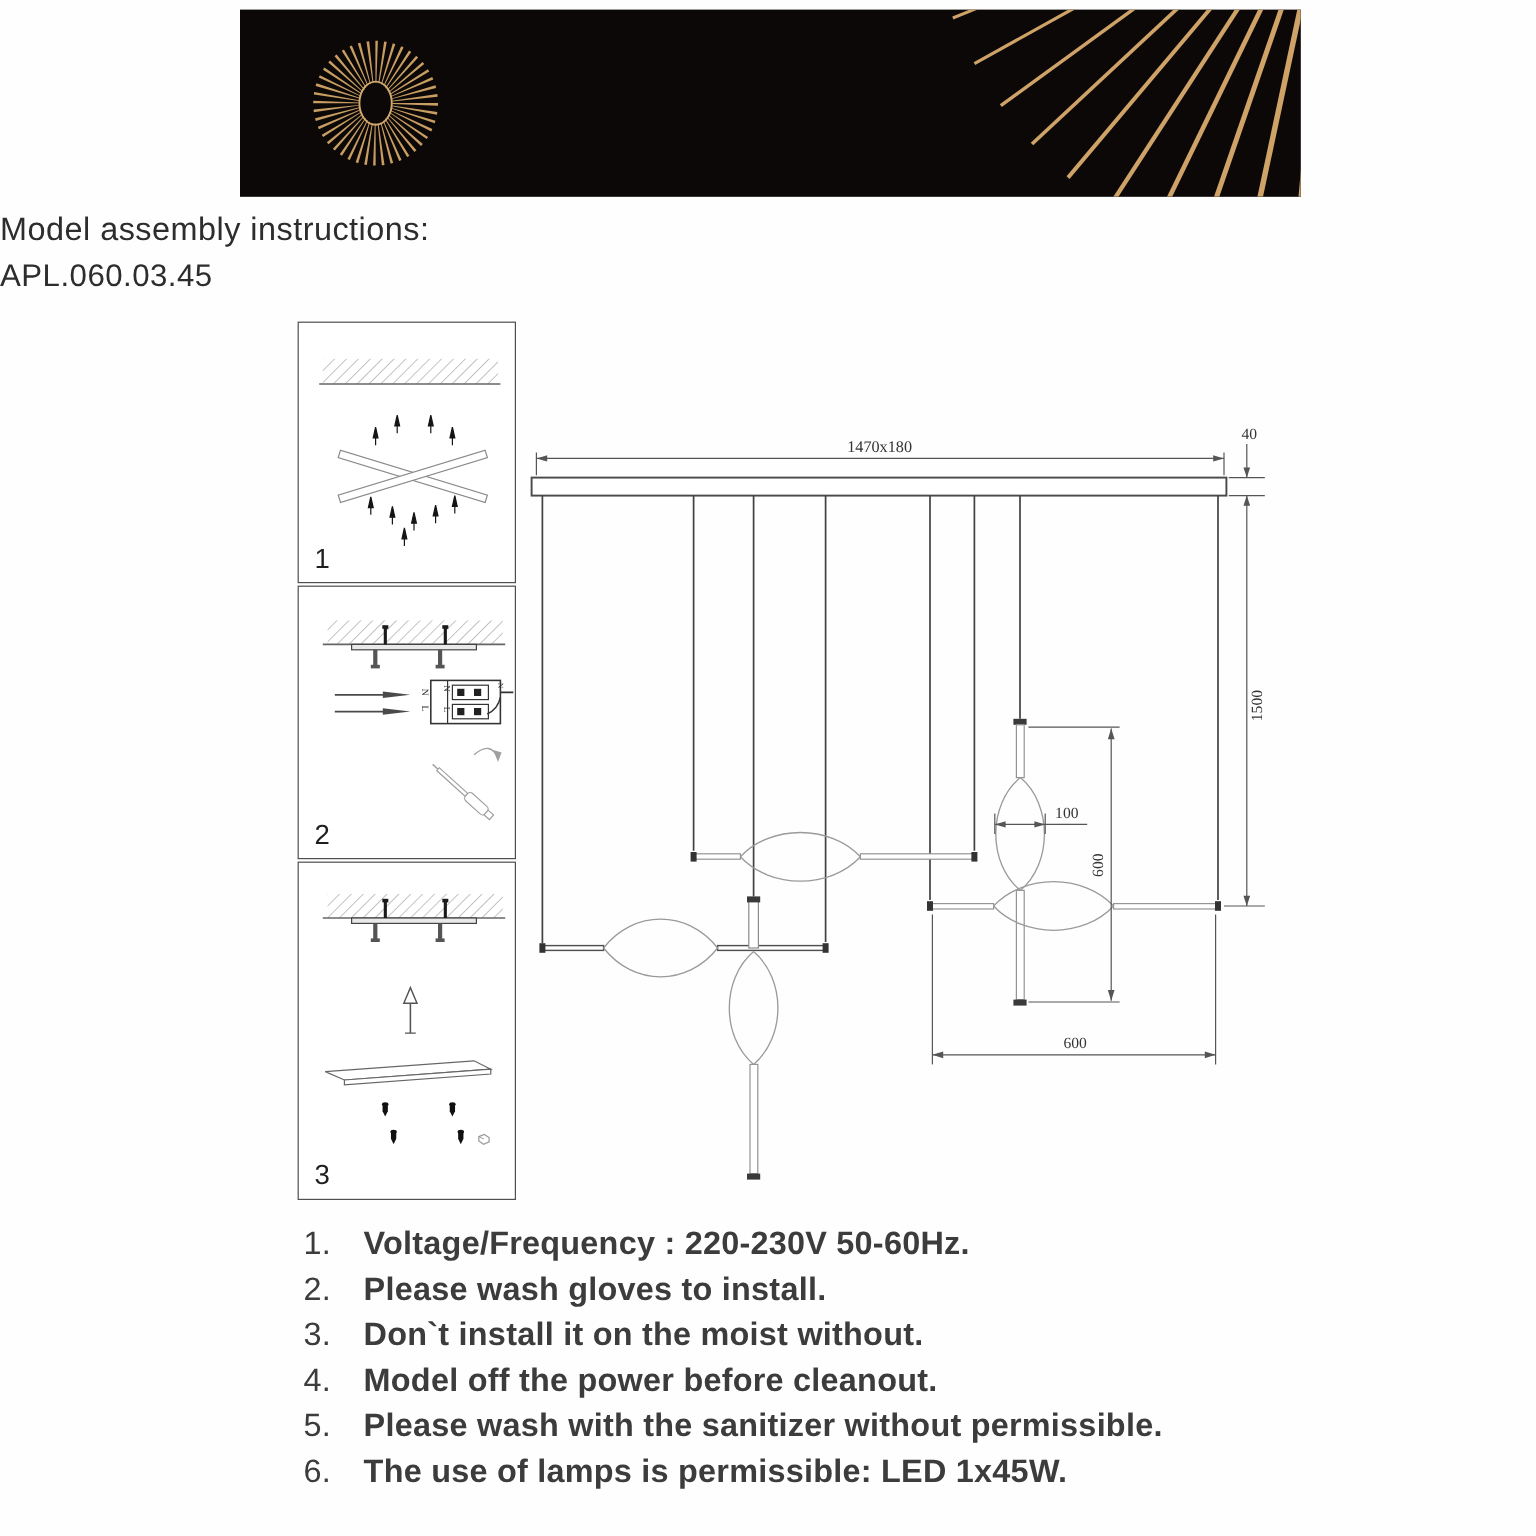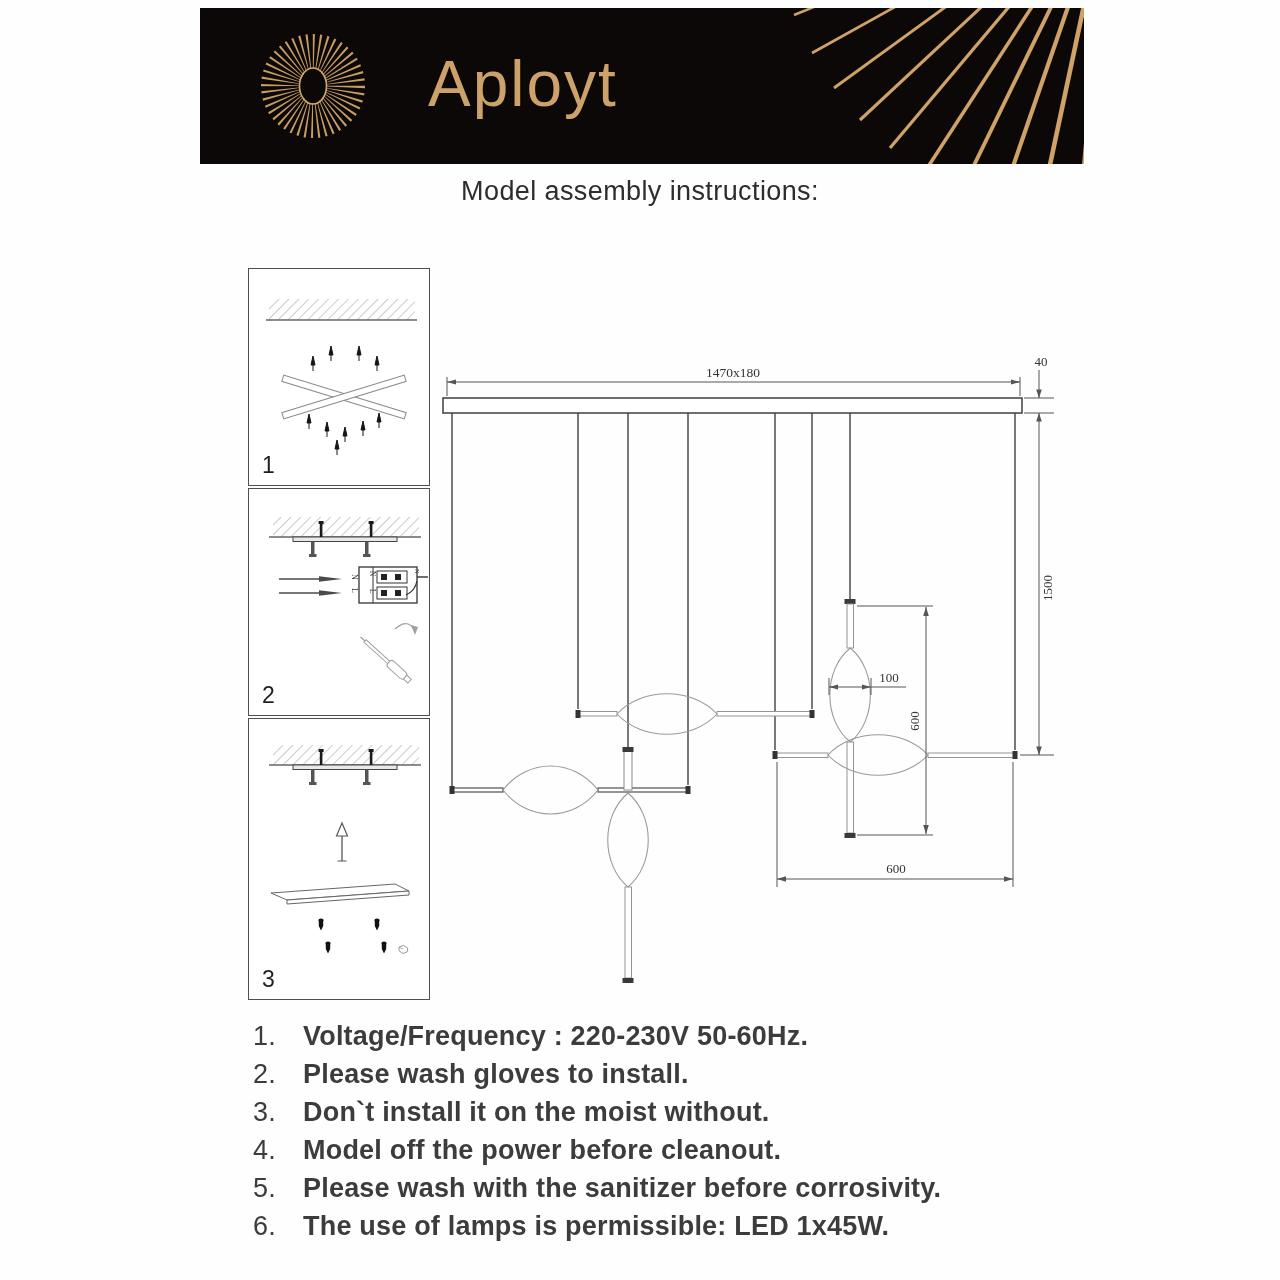--- a/index.html
+++ b/index.html
@@ -5,21 +5,21 @@
   html,body{margin:0;padding:0;background:#ffffff;}
   .page{position:relative;width:1280px;height:1280px;background:#fefefe;overflow:hidden;
         font-family:"Liberation Sans",sans-serif;}
   
   .banner{position:absolute;left:200px;top:8px;width:884px;height:156px;background:#0b0807;overflow:hidden;}
   .logo-svg{position:absolute;left:48px;top:10px;}
   .brand{position:absolute;left:228px;top:34px;font-family:"Liberation Sans",sans-serif;
          font-weight:300;font-size:64px;letter-spacing:2px;color:#cda26a;line-height:84px;}
   .rays-svg{position:absolute;right:0;top:0;}
   
-  .title-wrap{position:absolute;left:0;top:176px;width:1280px;text-align:center;color:#2d2d2d;}
+  .title-wrap{position:absolute;left:0;top:176px;width:1280px;text-align:left;color:#2d2d2d;}
   .title-line{font-size:27px;letter-spacing:.4px;}
   .title-model{font-size:26px;margin-top:7px;letter-spacing:.4px;}
   
   .panel{position:absolute;left:248px;width:182px;border:1.6px solid #4f4f4f;background:#fff;box-sizing:border-box;}
   .panel-1{top:268px;height:218px;}
   .panel-2{top:488px;height:228px;}
   .panel-3{top:718px;height:282px;}
   .step-num{position:absolute;left:13px;bottom:6px;font-size:23px;color:#1f1f1f;}
   
   .drawing{position:absolute;left:440px;top:350px;}
@@ -34,40 +34,40 @@
 <body>
 
 <div class="page">
 
   <div class="banner">
     <svg class="logo-svg" width="130" height="136" viewBox="0 0 130 136">
       <circle cx="65" cy="68" r="33" fill="none" stroke="#c79d62" stroke-width="38" stroke-dasharray="1.4 3.3"></circle>
       <ellipse cx="65" cy="68" rx="12.5" ry="17" fill="#0b0807"></ellipse>
       <ellipse cx="65" cy="68" rx="13.5" ry="18" fill="none" stroke="#d2a86e" stroke-width="1.6"></ellipse>
     </svg>
-    <div class="brand">Aployt</div>
     <svg class="rays-svg" width="430" height="156" viewBox="0 0 430 156">
       <g stroke="#cfa268">
         <line x1="455" y1="-120" x2="425" y2="219" stroke-width="5"></line>
         <line x1="455" y1="-120" x2="384" y2="213" stroke-width="4.6"></line>
         <line x1="455" y1="-120" x2="344" y2="202" stroke-width="4.2"></line>
         <line x1="455" y1="-120" x2="306" y2="186" stroke-width="3.9"></line>
         <line x1="455" y1="-120" x2="270" y2="165" stroke-width="3.6"></line>
         <line x1="455" y1="-120" x2="236" y2="140" stroke-width="3.3"></line>
         <line x1="455" y1="-120" x2="206" y2="112" stroke-width="3.1"></line>
         <line x1="455" y1="-120" x2="180" y2="80" stroke-width="2.9"></line>
         <line x1="455" y1="-120" x2="158" y2="45" stroke-width="2.7"></line>
         <line x1="455" y1="-120" x2="140" y2="7" stroke-width="2.5"></line>
         <line x1="455" y1="-120" x2="127" y2="-32" stroke-width="2.4"></line>
       </g>
     </svg>
   </div>
 
   <div class="title-wrap">
     <div class="title-line">Model assembly instructions:</div>
+    <div class="title-model">APL.060.03.45</div>
   </div>
 
   <div class="panel panel-1">
     <svg width="179" height="210" viewBox="0 0 179 210">
       <defs>
         <pattern id="hp1" width="7" height="7" patternUnits="userSpaceOnUse" patternTransform="rotate(45)">
           <line x1="0" y1="0" x2="0" y2="7" stroke="#9a9a9a" stroke-width="1"></line>
         </pattern>
       </defs>
       <rect x="20" y="30" width="146" height="21" fill="url(#hp1)"></rect>
@@ -364,21 +364,21 @@
     <div class="inst-row">
       <span class="inst-num">3.</span>
       <span class="inst-text">Don`t install it on the moist without.</span>
     </div>
     <div class="inst-row">
       <span class="inst-num">4.</span>
       <span class="inst-text">Model off the power before cleanout.</span>
     </div>
     <div class="inst-row">
       <span class="inst-num">5.</span>
-      <span class="inst-text">Please wash with the sanitizer before corrosivity.</span>
+      <span class="inst-text">Please wash with the sanitizer without permissible.</span>
     </div>
     <div class="inst-row">
       <span class="inst-num">6.</span>
       <span class="inst-text">The use of lamps is permissible: LED 1x45W.</span>
     </div>
   </div>
 
 </div>
 
 </body></html>

